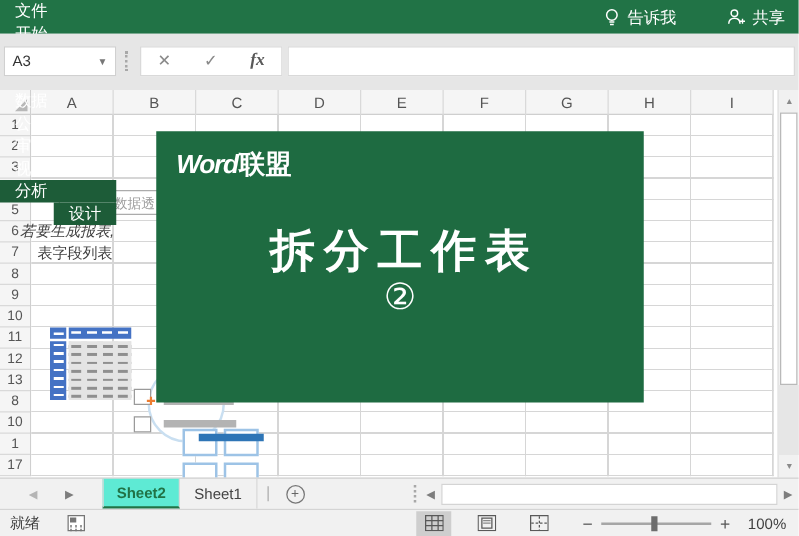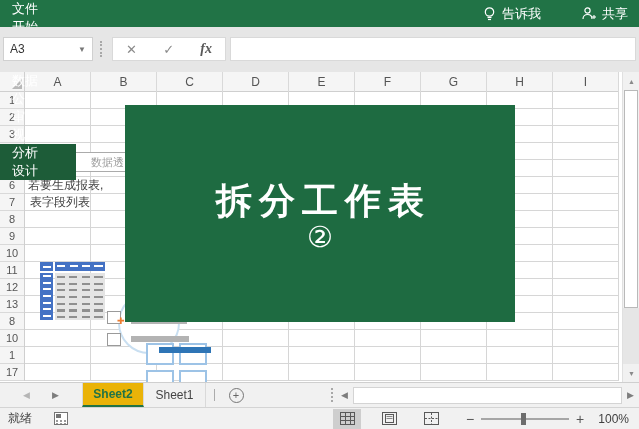--- a/index.html
+++ b/index.html
@@ -9,21 +9,21 @@
   }
   *{margin:0;padding:0;box-sizing:border-box;}
   html,body{width:639px;height:429px;overflow:hidden;}
   body{font-family:"Liberation Sans","DejaVu Sans",sans-serif;position:relative;background:#fff;}
   .abs{position:absolute;}
 
   
   #ribbon{left:0;top:0;width:639px;height:27px;background:var(--green);display:flex;align-items:stretch;z-index:40;}
   .rtab{color:#fff;font-size:13px;display:flex;align-items:center;padding:0 12px;white-space:nowrap;cursor:default;}
   .rtab.ctx{background:var(--ctx-green);}
-  .rtab.active{background:var(--ctx-green);}
+  .rtab.active{background:var(--ctx-green);margin-left:43px;}
   #ribbon-right{margin-left:auto;display:flex;align-items:center;color:#fff;font-size:13px;}
   .rgroup{display:flex;align-items:center;gap:5px;padding:0 11px;justify-content:space-between;}
 
   
   #formula-area{left:0;top:27px;width:639px;height:45px;background:var(--chrome);z-index:40;}
   #name-box{left:3px;top:10px;width:90px;height:24px;background:#fff;border:1px solid #d0d0d0;display:flex;align-items:center;font-size:12px;color:#333;padding:0 6px;}
   #name-box .arrow{margin-left:auto;font-size:8px;color:#777;}
   #fbar-grip{left:100px;top:14px;height:16px;border-left:2px dotted #a8a8a8;}
   #fx-box{left:112px;top:10px;width:114px;height:24px;background:#fff;border:1px solid #d9d9d9;display:flex;align-items:center;justify-content:space-around;color:#8a8a8a;font-size:13px;}
   #fx-box .fx{font-family:"Liberation Serif",serif;font-style:italic;font-weight:bold;color:#595959;font-size:14px;}
@@ -37,21 +37,21 @@
   #row-headers{left:0;top:92px;width:25px;height:289px;background:var(--hdr-bg);border-right:1px solid var(--hdr-line);}
   .row-h{height:17px;display:flex;align-items:center;justify-content:center;font-size:11px;color:#555;border-bottom:1px solid #d9d9d9;}
   #sheet-grid{left:25px;top:92px;width:594px;height:289px;background-color:#fff;
     background-image:
       repeating-linear-gradient(90deg,transparent 0 65px,var(--line) 65px 66px),
       repeating-linear-gradient(180deg,transparent 0 16px,var(--line) 16px 17px);}
 
   
   #field-box{left:47px;top:152px;width:80px;height:20px;border:1px solid #ababab;background:#fff;font-size:11px;color:#9d9d9d;display:flex;align-items:center;justify-content:flex-end;padding-right:2px;z-index:2;}
   .hint{font-size:12px;color:var(--txt);z-index:2;white-space:nowrap;}
-  #hint1{left:28px;top:177px;}
+  #hint1{left:16px;top:177px;font-style:italic;}
   #hint2{left:30px;top:194px;}
   #pivot-icon{left:40px;top:262px;width:65px;height:58px;z-index:2;}
   #pivot-icon .corner{position:absolute;left:0;top:0;width:13px;height:9px;background:var(--accent-blue);background-image:linear-gradient(#fff,#fff);background-size:8px 2px;background-position:center;background-repeat:no-repeat;}
   #pivot-icon .toprow{position:absolute;left:15px;top:0;width:50px;height:9px;background-color:var(--accent-blue);background-image:repeating-linear-gradient(90deg,#fff 0 8px,transparent 8px 12.5px);background-size:48px 2px;background-position:2px 3px;background-repeat:no-repeat;}
   #pivot-icon .leftcol{position:absolute;left:0;top:11px;width:13px;height:47px;background-color:var(--accent-blue);background-image:repeating-linear-gradient(180deg,#fff 0 2px,transparent 2px 6.7px);background-size:8px 45px;background-position:2.5px 2px;background-repeat:no-repeat;}
   #pivot-icon .bodygrid{position:absolute;left:15px;top:11px;width:50px;height:47px;background-color:#e4e4e4;
     background-image:
       repeating-linear-gradient(90deg,transparent 0 8px,#e4e4e4 8px 12.5px),
       repeating-linear-gradient(180deg,#8f8f8f 0 2px,transparent 2px 6.7px);
     background-position:2px 3px;}
@@ -81,21 +81,21 @@
   #vscroll-down{top:292px;}
   #vscroll-thumb{position:absolute;left:1px;top:18px;width:14px;height:218px;background:#fff;border:1px solid #b9b9b9;}
   #vscroll-track{position:absolute;left:0;top:236px;width:17px;height:56px;background:#e6e6e6;}
 
   
   #tabrow{left:0;top:382px;width:639px;height:25px;background:#f1f1f1;border-top:1px solid #cfcfcf;display:flex;align-items:stretch;z-index:30;}
   .navarr{width:17px;display:flex;align-items:center;justify-content:center;font-size:9px;color:#7d7d7d;}
   .navarr.dim{color:#b5b5b5;}
   #sheet-tabs{display:flex;margin-left:18px;}
   .stab{min-width:62px;padding:0 10px;display:flex;align-items:center;justify-content:center;font-size:12px;color:#444;border-right:1px solid #d9d9d9;}
-  .stab.active{background:#eab308;color:var(--green);font-weight:bold;border-bottom:2px solid var(--green);border-left:1px solid #d9d9d9;}
+  .stab.active{background:#5eead4;color:var(--green);font-weight:bold;border-bottom:2px solid var(--green);border-left:1px solid #d9d9d9;}
   #tab-sep{width:1px;background:#ababab;margin:6px 8px;}
   #add-sheet{width:26px;display:flex;align-items:center;justify-content:center;}
   #add-sheet .plus-circle{width:15px;height:15px;border:1px solid #767676;border-radius:50%;color:#666;font-size:11px;line-height:13px;text-align:center;}
   #hscroll{margin-left:auto;display:flex;align-items:center;width:308px;}
   #hscroll-grip{height:14px;border-left:2px dotted #a8a8a8;margin-right:3px;}
   #hscroll-track{flex:1;height:17px;background:#fff;border:1px solid #d4d4d4;}
 
   
   #statusbar{left:0;top:407px;width:639px;height:22px;background:#f1f1f1;border-top:1px solid #d4d4d4;display:flex;align-items:center;font-size:12px;color:var(--txt);z-index:30;}
   #status-mode{margin-left:8px;}
@@ -224,20 +224,23 @@
 <div id="fbar2" class="abs fbar"></div>
 <div id="fbar3" class="abs fbar"></div>
 <div id="squares" class="abs">
   <div class="sq"></div>
   <div class="sq"></div>
   <div class="sq"></div>
   <div class="sq"></div>
 </div>
 
 <div id="overlay-card" class="abs">
+  <div id="card-logo">
+    <span class="en">Word</span><span>联盟</span>
+  </div>
   <div id="card-title">拆分工作表</div>
   <div id="card-badge">②</div>
 </div>
 
 <div id="vscroll" class="abs">
   <div id="vscroll-up" class="scroll-btn">▲</div>
   <div id="vscroll-thumb"></div>
   <div id="vscroll-track"></div>
   <div id="vscroll-down" class="scroll-btn">▼</div>
 </div>

